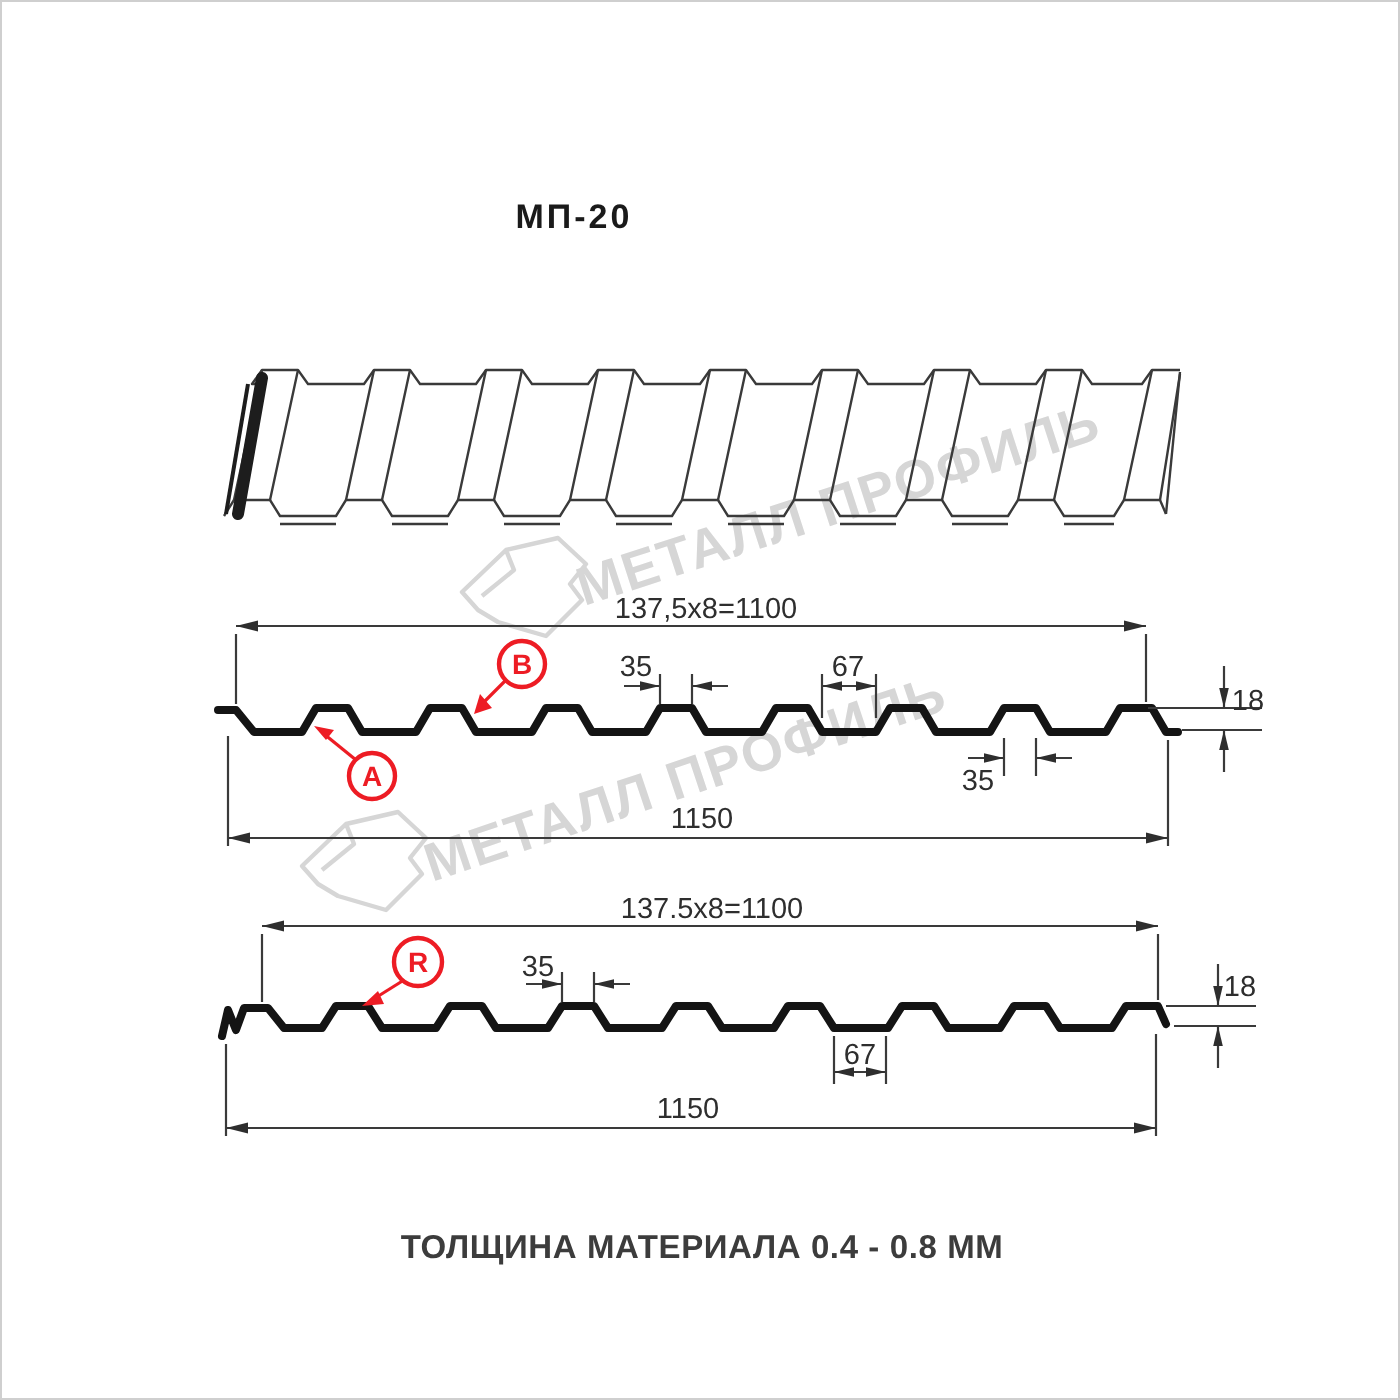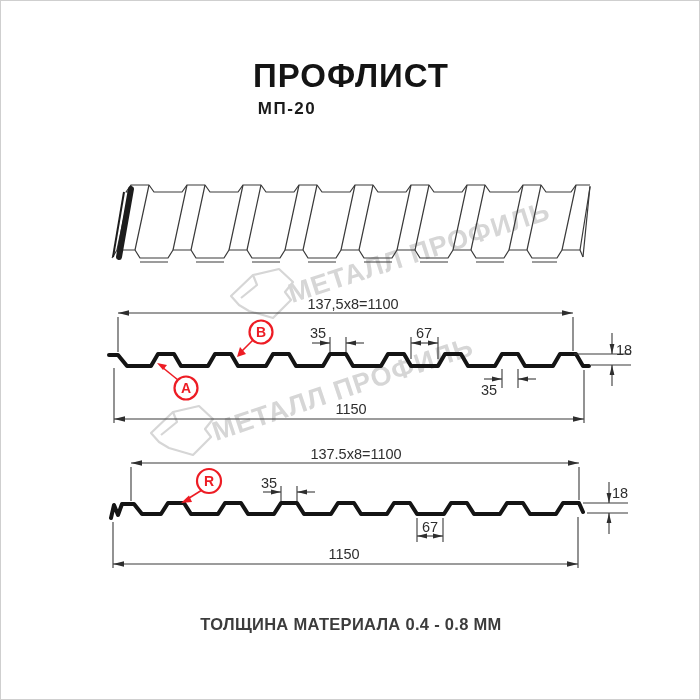--- a/index.html
+++ b/index.html
@@ -30,21 +30,20 @@
   .red-fill{fill:#ed1c24;stroke:none;}
   .red-letter{font-size:14px;font-weight:bold;fill:#ed1c24;}
   .wm{stroke:#d6d6d6;stroke-width:2.2;fill:none;stroke-linejoin:round;}
   .wmtxt{font-size:27px;font-weight:bold;fill:#d6d6d6;letter-spacing:1px;}
 </style>
 </head>
 <body>
 
 <div class="page">
 
-  <div class="title">ПРОФЛИСТ</div>
   <div class="subtitle">МП-20</div>
 
   <svg width="700" height="700" viewBox="0 0 700 700">
 
     <g>
       <path class="wm" d="M238,304 L230,295 L252,274 L278,268 L292,281 L284,291 L290,299 L272,317 L248,310 Z M252,274 L256,284 L240,297"></path>
       <text class="wmtxt" transform="translate(291,302) rotate(-18)">МЕТАЛЛ ПРОФИЛЬ</text>
     </g>
 
     <g>

